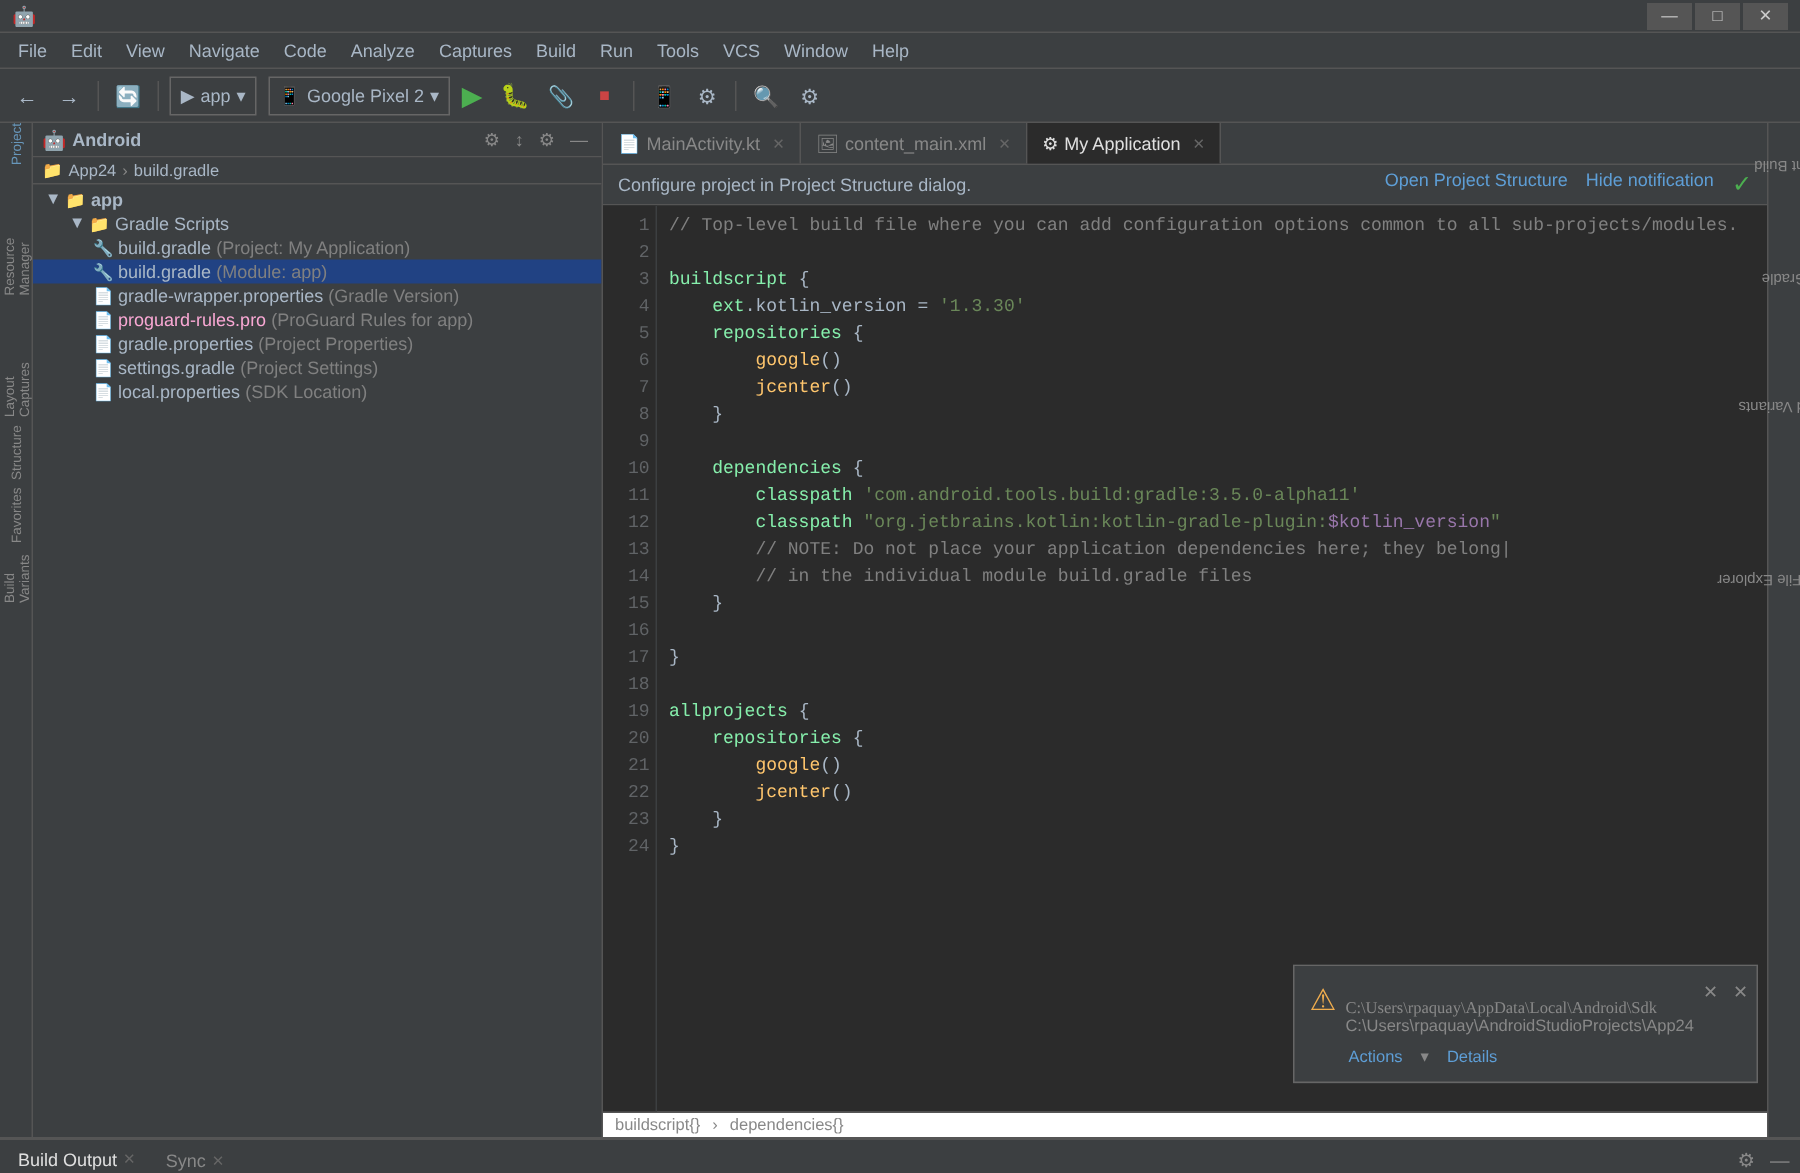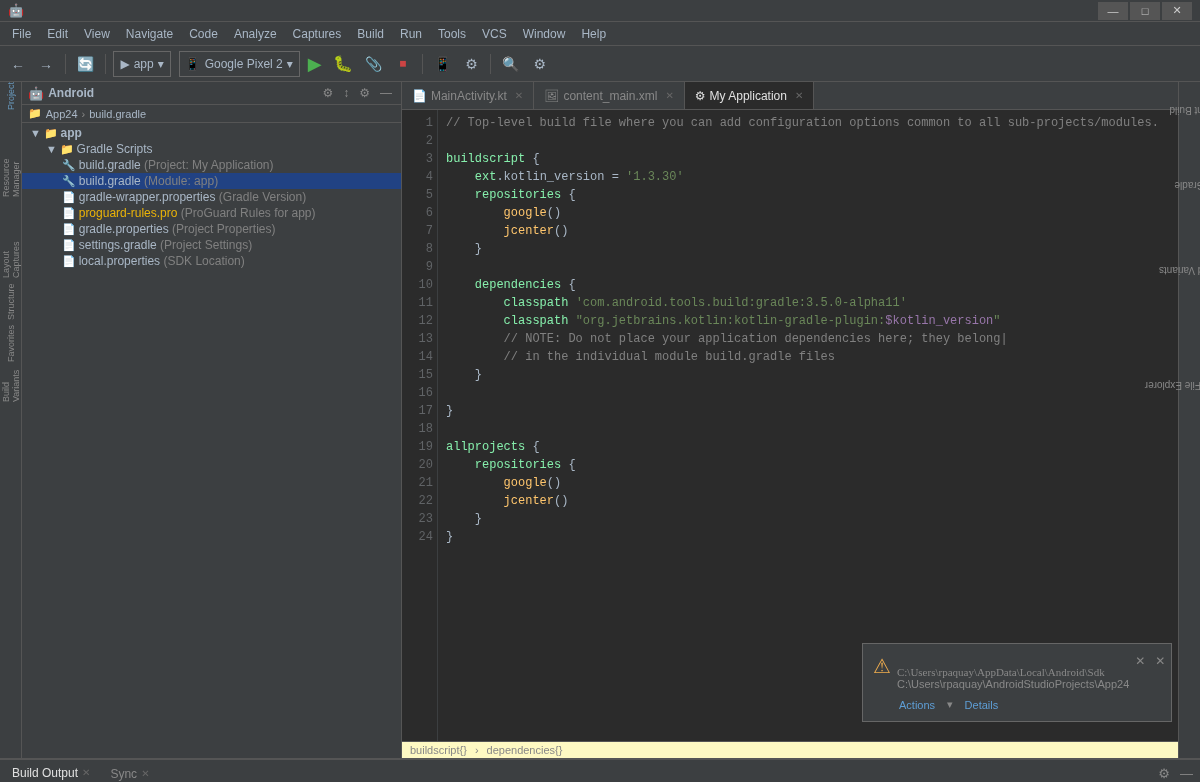--- a/index.html
+++ b/index.html
@@ -50,21 +50,21 @@
     
     #notification-bar { background: #3c3f41; padding: 3px 10px; font-size: 12px; color: #a9b7c6; display: flex; align-items: center; justify-content: space-between; border-bottom: 1px solid #555; }
     .notif-link { color: #5e9ed6; cursor: pointer; text-decoration: none; }
 
     
     #code-editor { flex: 1; overflow: hidden; display: flex; position: relative; background: #2b2b2b; font-family: 'Courier New', monospace; font-size: 12px; }
     #line-numbers { width: 36px; background: #2b2b2b; color: #606366; text-align: right; padding: 4px 4px 4px 0; line-height: 1.5; user-select: none; border-right: 1px solid #3c3f41; font-family: 'Courier New', monospace; font-size: 12px; overflow: hidden; }
     #code-content { flex: 1; padding: 4px 8px; line-height: 1.5; overflow: auto; white-space: pre; color: #a9b7c6; }
 
     
-    #editor-breadcrumb { background: #fef9c3; padding: 2px 8px; font-size: 11px; color: #888; border-top: 1px solid #555; display: flex; gap: 8px; }
+    #editor-breadcrumb { background: #ffffff; padding: 2px 8px; font-size: 11px; color: #888; border-top: 1px solid #555; display: flex; gap: 8px; }
 
     
     #right-sidebar { width: 22px; background: #3c3f41; display: flex; flex-direction: column; align-items: center; padding-top: 4px; gap: 2px; border-left: 1px solid #555; }
     .right-sidebar-label { writing-mode: vertical-rl; font-size: 10px; color: #888; cursor: pointer; padding: 4px 2px; }
 
     
     #bottom-panel { height: 200px; background: #3c3f41; border-top: 2px solid #555; display: flex; flex-direction: column; }
     #bottom-tabs { display: flex; background: #3c3f41; border-bottom: 1px solid #555; align-items: center; height: 28px; padding: 0 4px; gap: 4px; }
     .bottom-tab { display: flex; align-items: center; padding: 0 8px; height: 28px; font-size: 12px; color: #888; cursor: pointer; gap: 4px; }
     .bottom-tab.active { color: #e0e0e0; border-bottom: 2px solid #4d78cc; }
@@ -197,21 +197,21 @@
         <span class="tree-label"><span style="color:#a9b7c6;">build.gradle</span> <span class="secondary">(Module: app)</span></span>
       </div>
 
       <div class="tree-item" style="padding-left:40px;">
         <span style="margin-right:3px;font-size:11px;">📄</span>
         <span class="tree-label"><span style="color:#a9b7c6;margin-top:30px;">gradle-wrapper.properties</span> <span class="secondary">(Gradle Version)</span></span>
       </div>
 
       <div class="tree-item" style="padding-left:40px;">
         <span style="margin-right:3px;font-size:11px;">📄</span>
-        <span class="tree-label"><span style="color:#eab308;">proguard-rules.pro</span> <span class="secondary">(ProGuard Rules for app)</span></span>
+        <span class="tree-label"><span style="color:#f9a8d4;">proguard-rules.pro</span> <span class="secondary">(ProGuard Rules for app)</span></span>
       </div>
 
       <div class="tree-item" style="padding-left:40px;">
         <span style="margin-right:3px;font-size:11px;">📄</span>
         <span class="tree-label"><span style="color:#a9b7c6;">gradle.properties</span> <span class="secondary">(Project Properties)</span></span>
       </div>
 
       <div class="tree-item" style="padding-left:40px;">
         <span style="margin-right:3px;font-size:11px;">📄</span>
         <span class="tree-label"><span style="color:#a9b7c6;">settings.gradle</span> <span class="secondary">(Project Settings)</span></span>
@@ -237,20 +237,28 @@
         <span>content_main.xml</span>
         <span class="close">✕</span>
       </div>
       <div class="editor-tab active">
         <span>⚙</span>
         <span>My Application</span>
         <span class="close">✕</span>
       </div>
     </div>
 
+    <div id="notification-bar">
+      <span>Configure project in Project Structure dialog.</span>
+      <div style="display:flex;gap:12px;">
+        <a class="notif-link">Open Project Structure</a>
+        <a class="notif-link">Hide notification</a>
+        <span style="color:#4caf50;font-size:16px;">✓</span>
+      </div>
+    </div>
 
     <div id="code-editor">
       <div id="line-numbers">
 1<br>2<br>3<br>4<br>5<br>6<br>7<br>8<br>9<br>10<br>11<br>12<br>13<br>14<br>15<br>16<br>17<br>18<br>19<br>20<br>21<br>22<br>23<br>24
       </div>
       <div id="code-content"><span class="cmt">// Top-level build file where you can add configuration options common to all sub-projects/modules.</span>
 
 <span class="kw">buildscript</span> {
     <span class="kw">ext</span>.kotlin_version = <span class="str">'1.3.30'</span>
     <span class="kw">repositories</span> {

